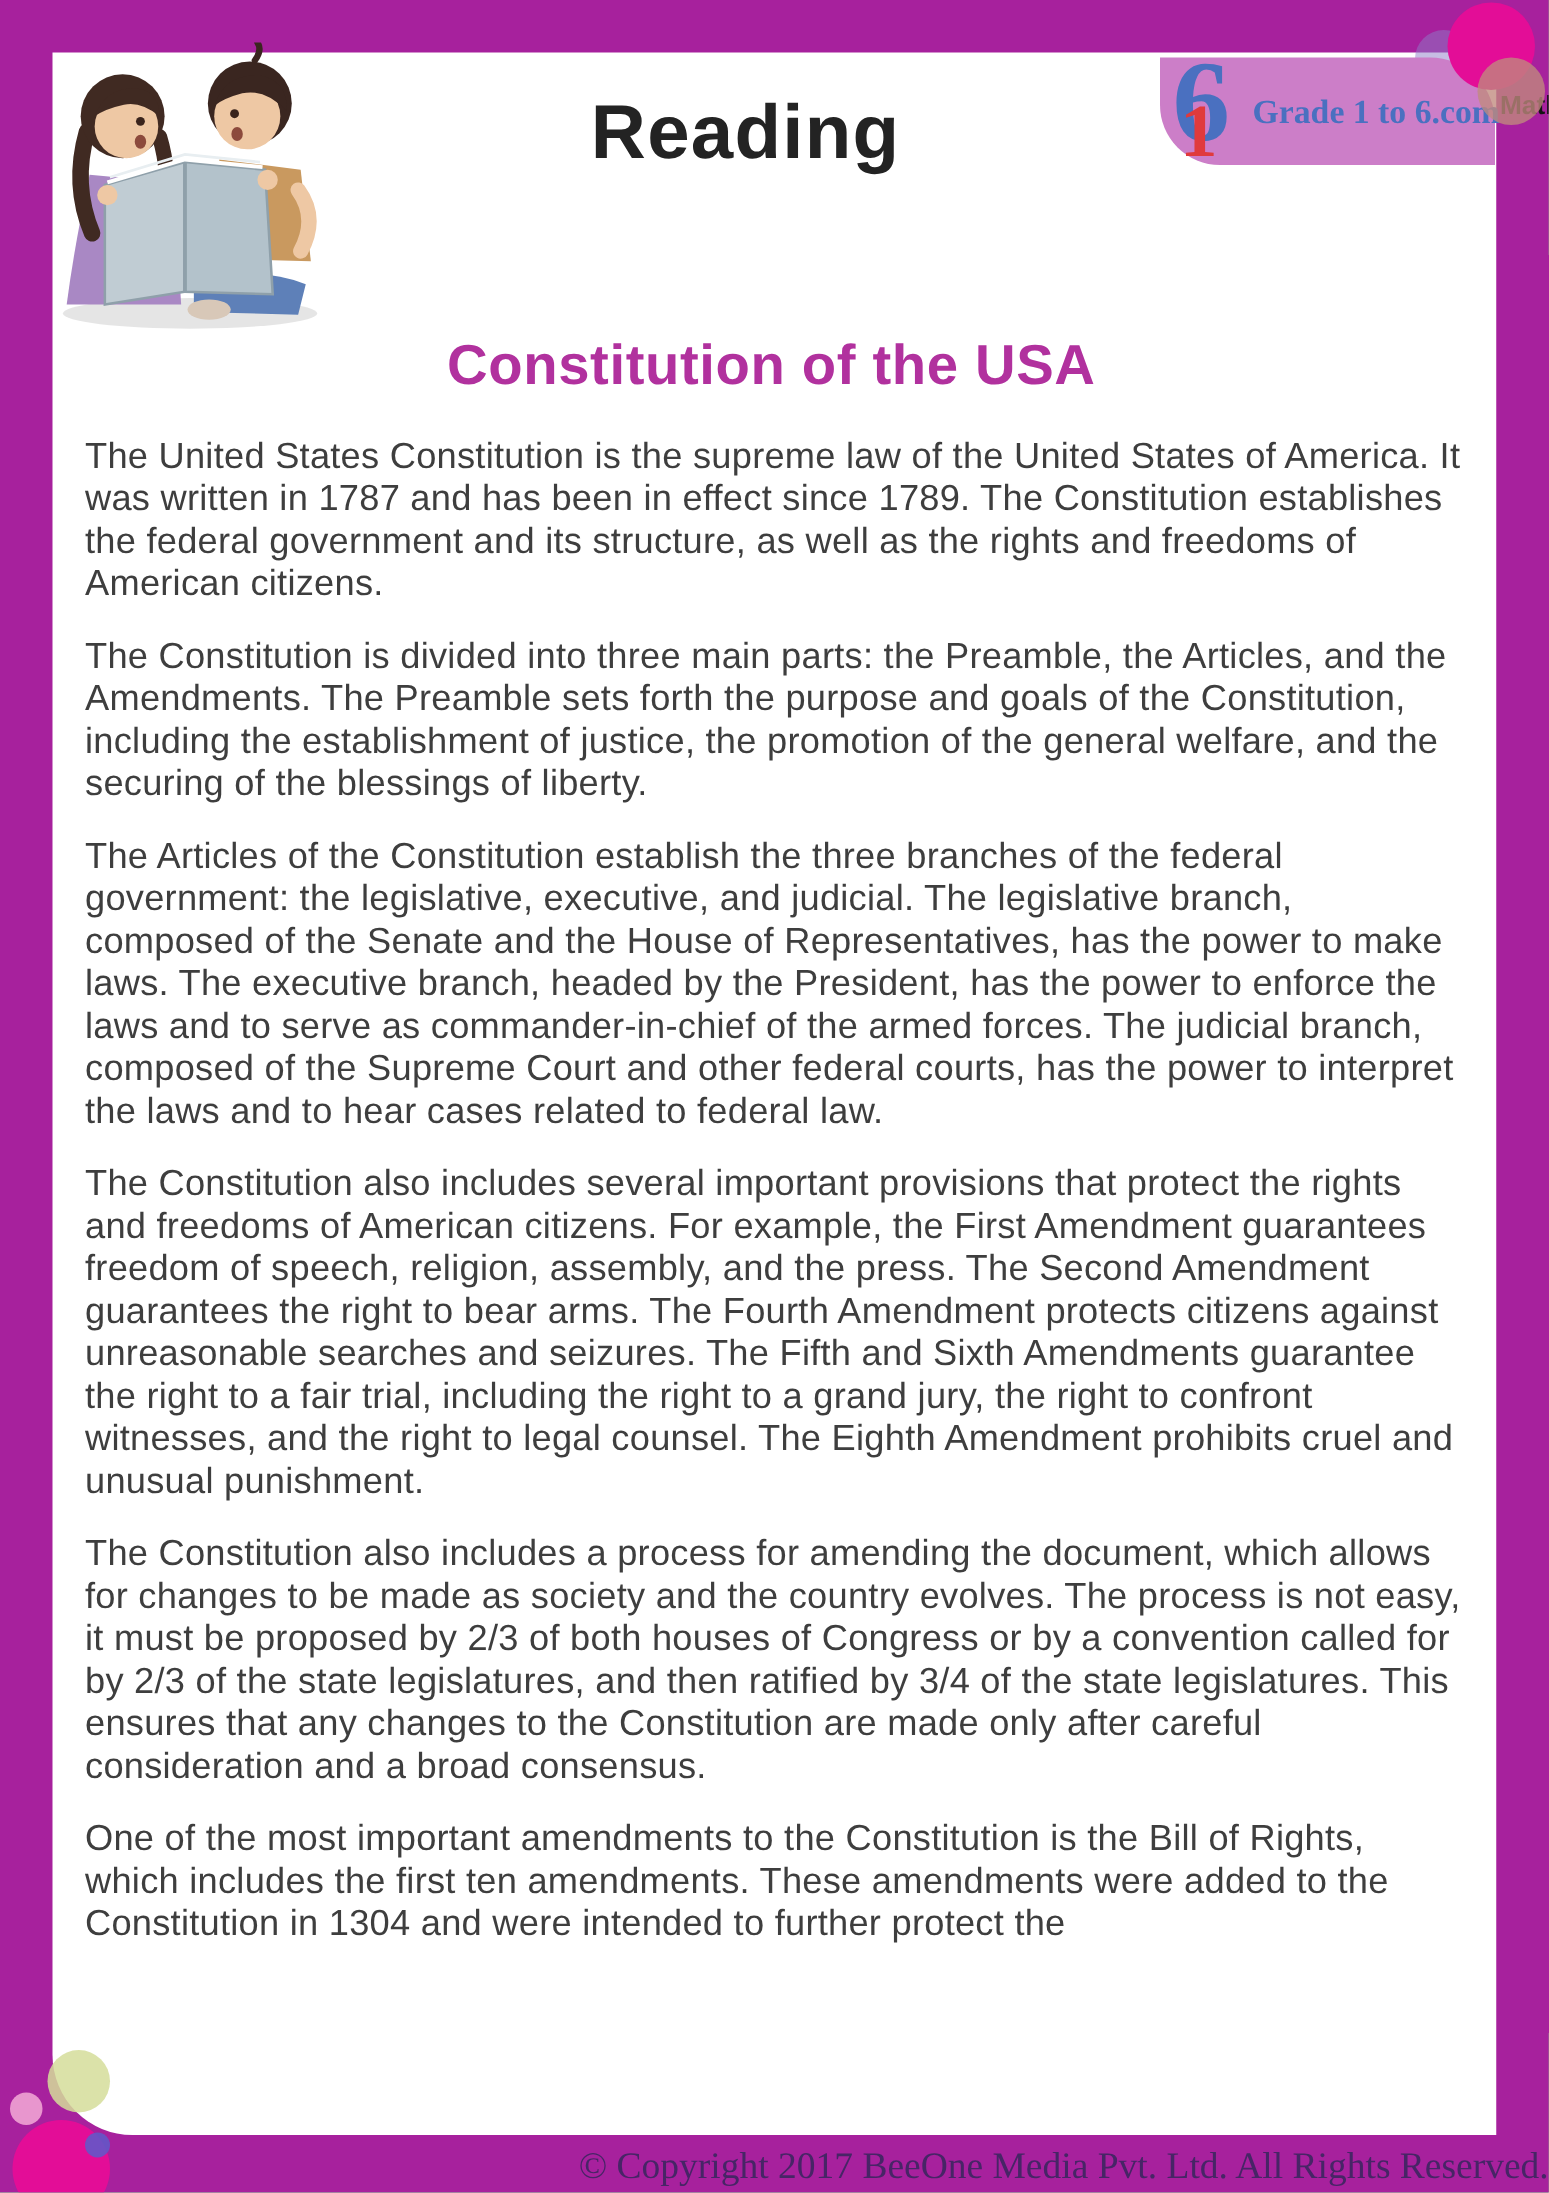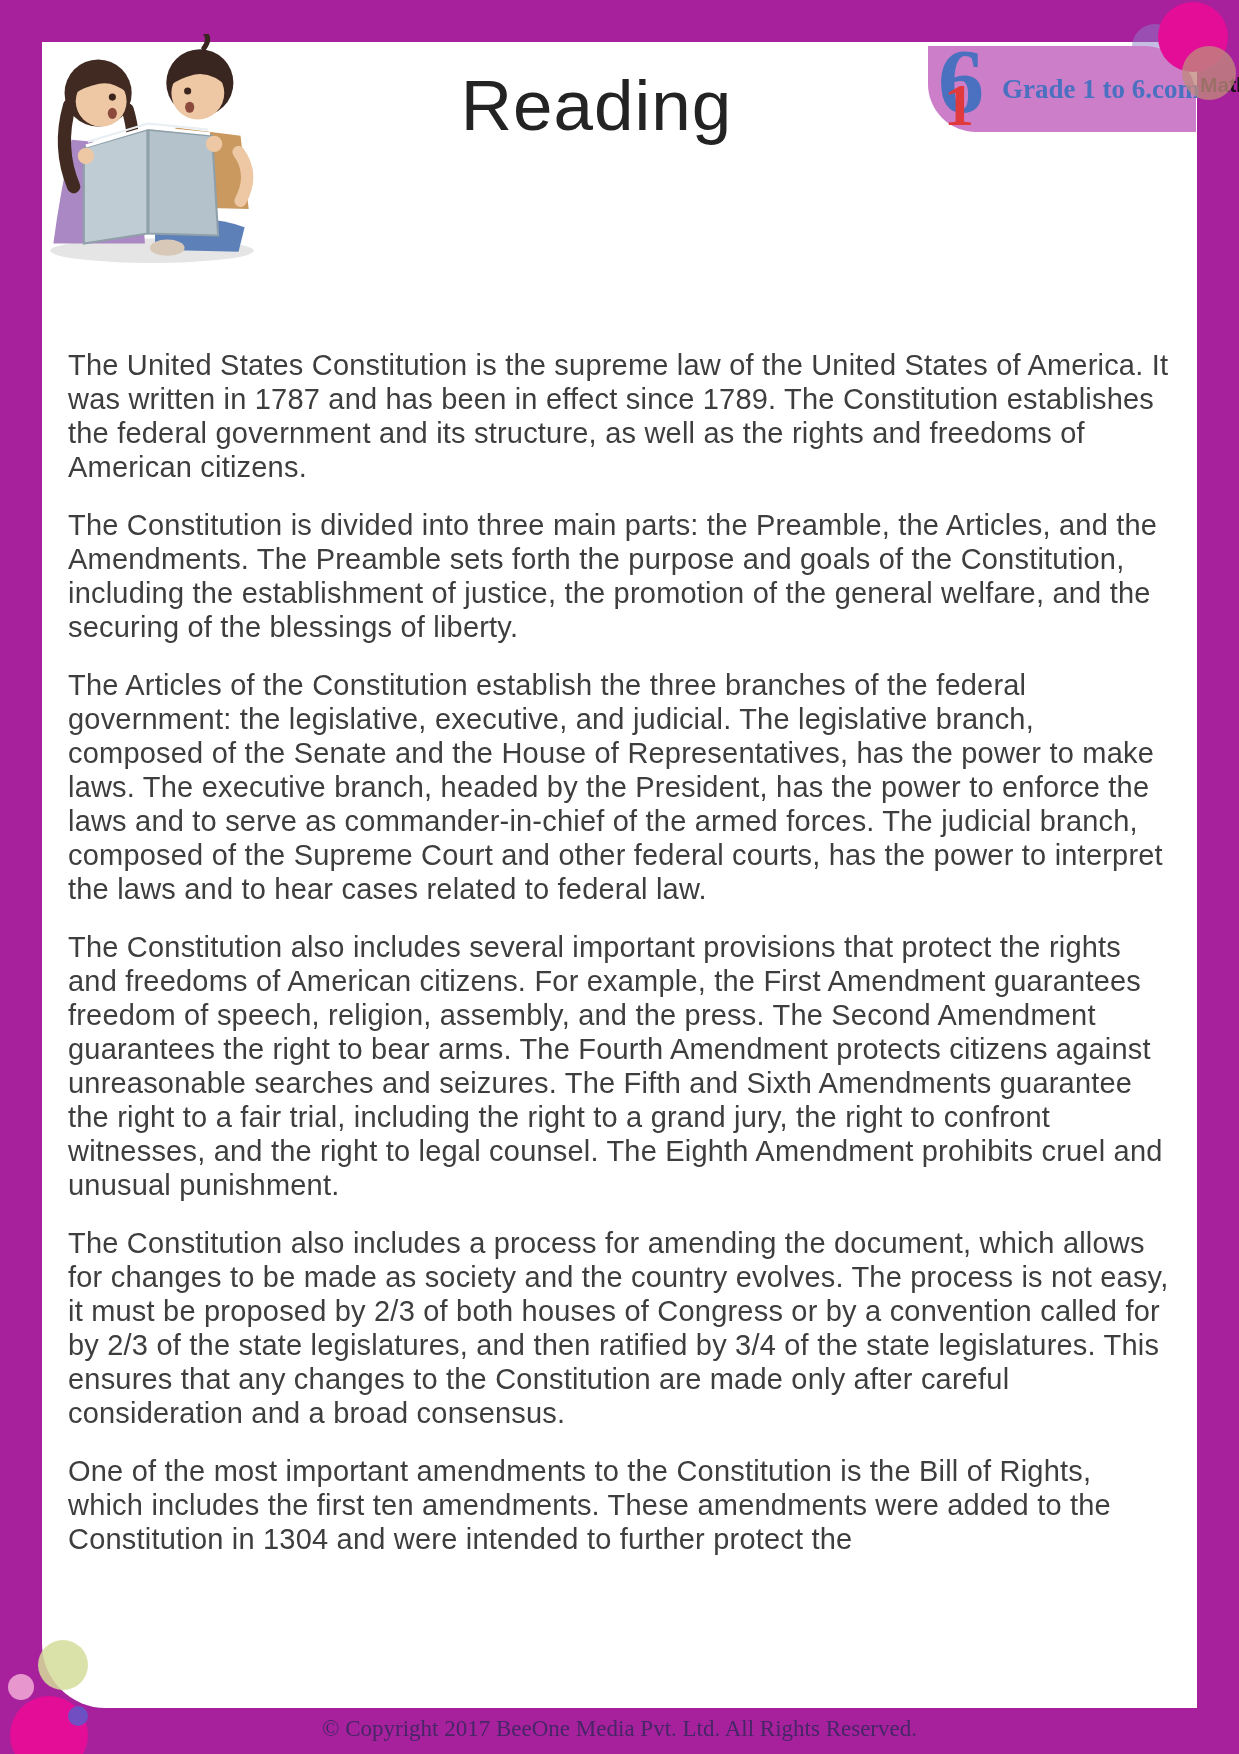--- a/index.html
+++ b/index.html
@@ -17,22 +17,22 @@
     border-radius:0 0 0 64px;
   }
   
   .illustration{
     position:absolute;left:24px;top:34px;width:252px;height:234px;
     z-index:3;
   }
   .main-title{
     position:absolute;left:42px;top:58px;width:1109px;
     text-align:center;z-index:2;
-    font-weight:normal;color:var(--title-black,#232323);
-    font-size:71px;line-height:95px;letter-spacing:1px;
+    font-weight:bold;color:var(--title-black,#232323);
+    font-size:61px;line-height:95px;letter-spacing:1px;
   }
   .main-title span{display:block;}
   .subtitle{
     position:absolute;left:42px;top:266px;width:1150px;
     text-align:center;z-index:2;
     font-weight:bold;color:var(--subtitle-magenta,#B1319E);
     font-size:45px;line-height:52px;letter-spacing:0.5px;
   }
   
   .badge{
@@ -69,23 +69,23 @@
   }
   .passage p{
     margin:0 0 24px 0;
     font-size:29px;line-height:34px;
     color:var(--body-text,#3E3E3E);
     letter-spacing:0.2px;
   }
   
   .footer-text{
     position:absolute;left:0;top:1716px;width:100%;
-    text-align:center;z-index:2;
+    text-align:right;z-index:2;
     font-family:"Liberation Serif",serif;
-    font-size:23px;color:var(--footer-text,#472566);
+    font-size:30px;color:var(--footer-text,#472566);
   }
   
   .circle{position:absolute;border-radius:50%;}
   .c-lavender-tr{left:1132px;top:24px;width:46px;height:46px;background:var(--lavender,#8E7BC8);opacity:0.5;z-index:3;}
   .c-pink-tr{left:1158px;top:2px;width:70px;height:70px;background:var(--decor-pink,#E30D97);z-index:5;}
   .c-mauve-tr{left:1182px;top:46px;width:54px;height:54px;background:var(--mauve,#C08A7E);opacity:0.78;z-index:6;}
   .c-green-bl{left:38px;top:1640px;width:50px;height:50px;background:var(--yellow-green,#D5DD9A);opacity:0.85;z-index:5;}
   .c-lightpink-bl{left:8px;top:1674px;width:26px;height:26px;background:var(--light-pink,#EFA3D4);opacity:0.9;z-index:5;}
   .c-pink-bl{left:10px;top:1696px;width:78px;height:78px;background:var(--decor-pink,#E30D97);z-index:5;}
   .c-blue-bl{left:68px;top:1706px;width:20px;height:20px;background:var(--small-blue,#6457C8);opacity:0.9;z-index:6;}
@@ -132,20 +132,21 @@
       <line x1="121" y1="94" x2="121" y2="196" stroke="#8FA0AA" stroke-width="3"></line>
       <circle cx="60" cy="120" r="8" fill="#EEC8A4"></circle>
       <circle cx="186" cy="108" r="8" fill="#EEC8A4"></circle>
     </g>
   </svg>
 
   <div class="main-title">
     <span>Reading</span>
   </div>
 
+  <div class="subtitle">Constitution of the USA</div>
 
   <div class="circle c-lavender-tr"></div>
 
   <div class="badge">
     <div class="logo-mark">
       <span class="logo-six">6</span>
       <span class="logo-one">1</span>
     </div>
     <div class="badge-text">
       <span class="badge-site">Grade 1 to 6.com</span>

